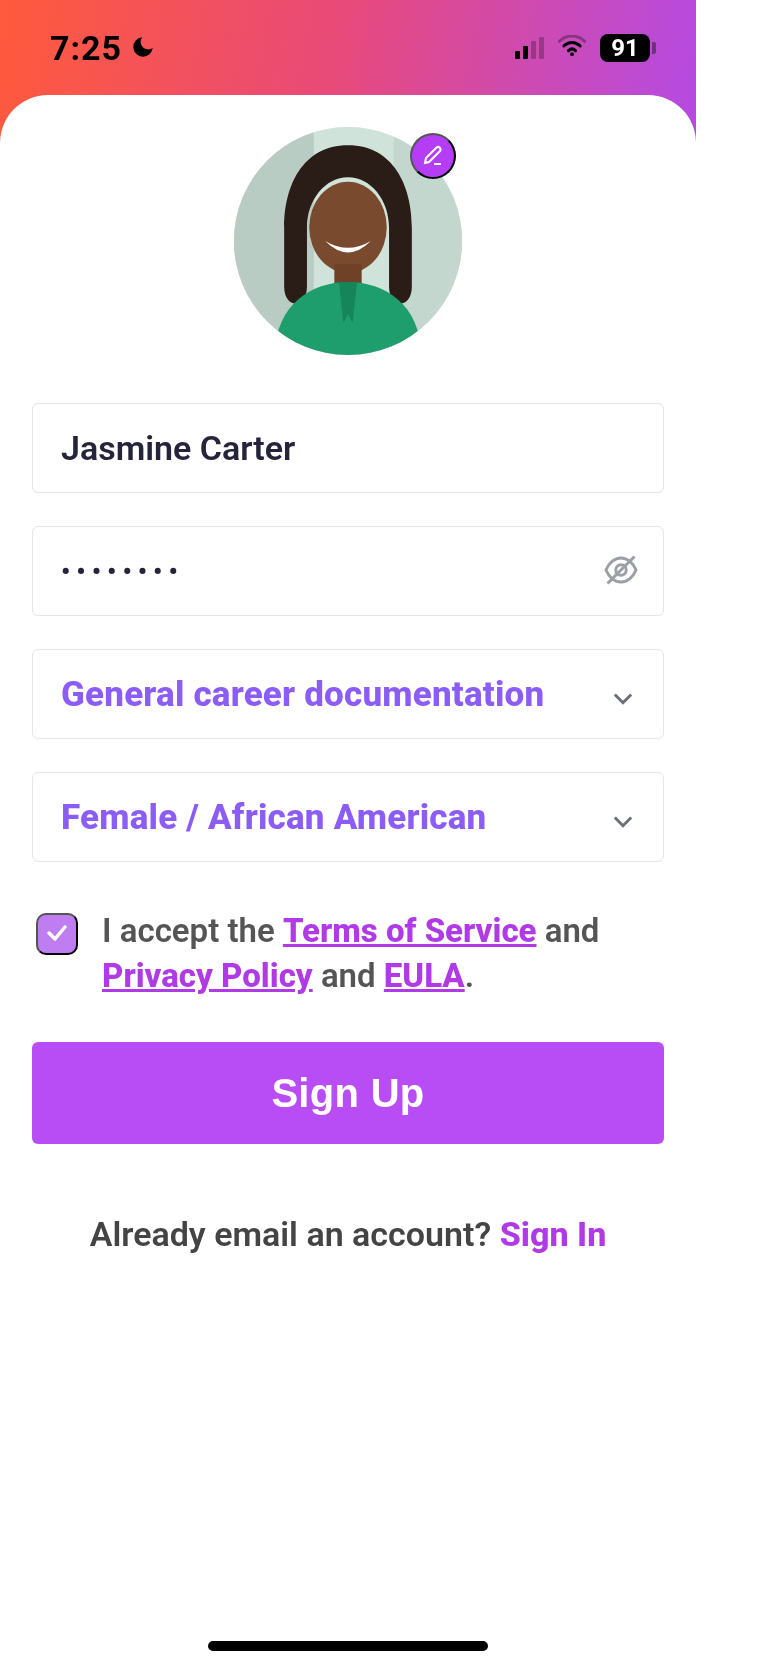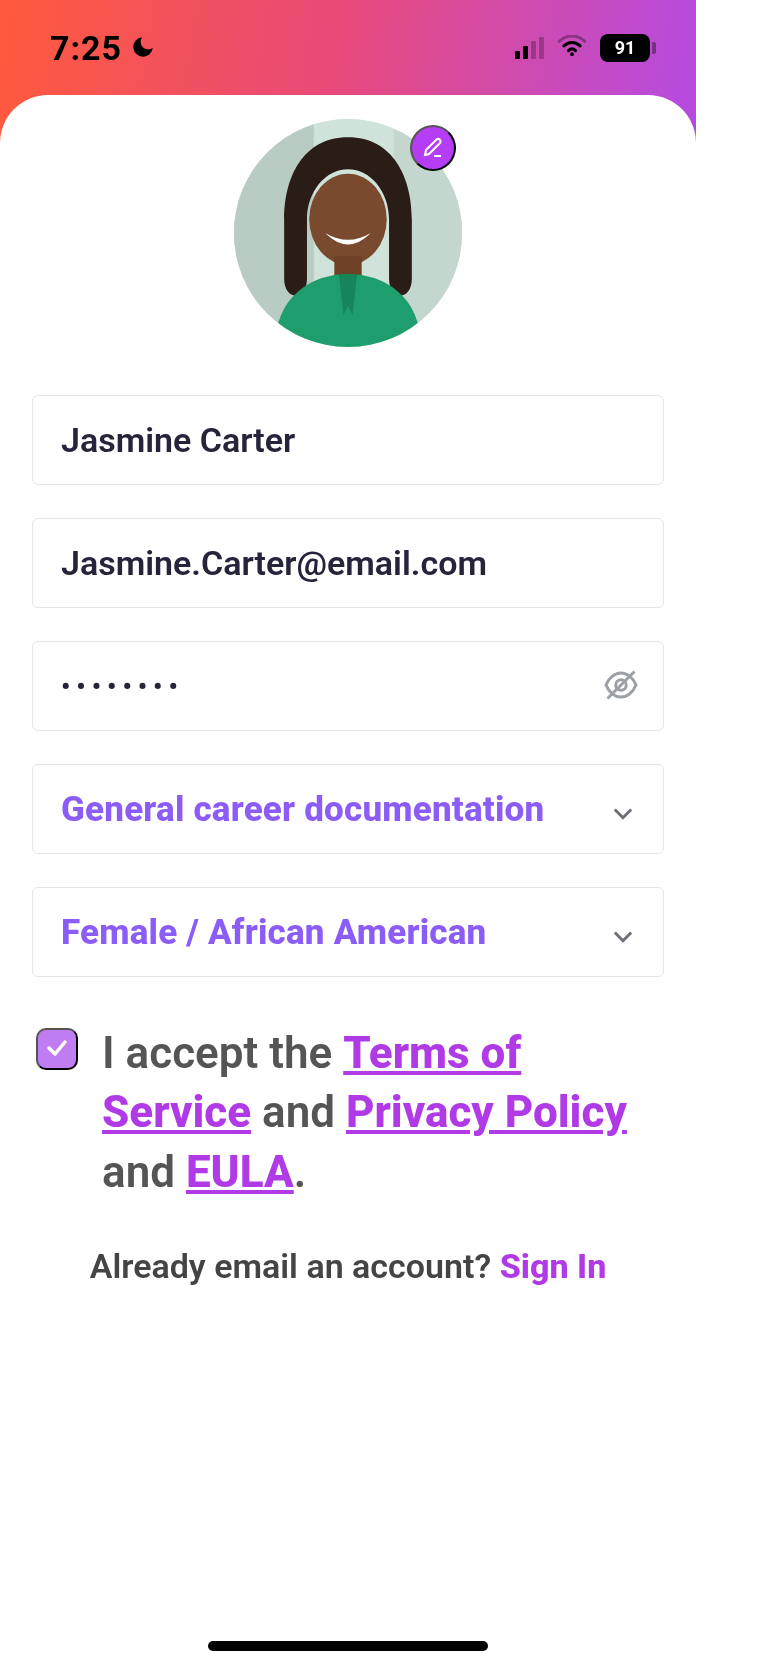--- a/index.html
+++ b/index.html
@@ -25,31 +25,31 @@
     .cell-icon span:nth-child(2){height:13px}
     .cell-icon span:nth-child(3){height:18px;background:#00000040}
     .cell-icon span:nth-child(4){height:22px;background:#00000040}
     .wifi-icon { width: 28px; height: 22px; }
     .battery {
       display: flex; align-items: center; gap: 2px;
     }
     .battery-body {
       width: 50px; height: 28px; border-radius: 8px; background: #000;
       display:flex; align-items:center; justify-content:center;
-      color:#fff; font-size:18px; font-weight:700;
+      color:#fff; font-size:24px; font-weight:700;
       position:relative;
     }
     .battery-tip { width:4px; height:12px; background:#00000060; border-radius:0 2px 2px 0; }
 
     
     .card {
       position: absolute; left: 0; right: 0; top: 95px; bottom: 0;
       background: #fff;
       border-top-left-radius: 48px; border-top-right-radius: 48px;
-      padding: 24px 32px 0 32px;
+      padding: 32px 32px 0 32px;
       display: flex; flex-direction: column;
     }
     .avatar-wrap {
       align-self: center; position: relative; width: 228px; height: 228px; margin-bottom: 48px;
     }
     .avatar {
       width: 228px; height: 228px; border-radius: 50%; overflow: hidden;
       background: radial-gradient(circle at 50% 30%, #dfeee6 0 40%, #c7d9d0 100%);
       position: relative;
     }
@@ -94,21 +94,21 @@
       display:flex; align-items:flex-start; gap:24px;
       padding: 14px 0 0 4px; margin-bottom: 44px;
     }
     .checkbox {
       width:42px; height:42px; border-radius:10px; background:#c07df2;
       display:flex; align-items:center; justify-content:center; flex:0 0 42px;
       margin-top: 4px;
     }
     .checkbox svg{width:24px;height:24px;stroke:#fff;fill:none;stroke-width:3.5;stroke-linecap:round;stroke-linejoin:round;}
     .terms-text {
-      font-size: 44px; color:#555; font-weight:600; line-height:1.35;
+      font-size: 33px; color:#555; font-weight:600; line-height:1.35;
     }
     .terms-text a { color:#b03be6; text-decoration: underline; font-weight:800; }
 
     .signup-btn {
       height: 102px; border:none; border-radius:6px; background:#b94df5;
       color:#fff; font-size:40px; font-weight:800; letter-spacing:.3px;
       cursor:pointer; margin-bottom: 70px;
     }
 
     .footer-row {
@@ -187,23 +187,20 @@
               <path d="M13 21 L20 21"></path>
             </svg>
         </span>
       </button>
     </div>
 
     <div class="field text-value">
       <input type="text" value="Jasmine Carter" style="">
     </div>
 
-    <div class="field text-value">
-      <input type="email" value="Jasmine.Carter@email.com" style="">
-    </div>
 
     <div class="field">
       <span class="dots">••••••••</span>
       <button class="eye-btn">
         <span>
           <svg viewBox="0 0 24 24">
             <path d="M2 12 C4 7 8 4 12 4 C16 4 20 7 22 12 C20 17 16 20 12 20 C8 20 4 17 2 12 Z"></path>
             <circle cx="12" cy="12" r="3.5"></circle>
             <line x1="3" y1="21" x2="21" y2="3"></line>
           </svg>
@@ -236,20 +233,21 @@
           <svg viewBox="0 0 24 24">
               <polyline points="4 12 10 18 20 6"></polyline>
             </svg>
         </span>
       </button>
       <div class="terms-text">
         <span>I accept the </span><a href="#">Terms of Service</a><span> and </span><a href="#">Privacy Policy</a><span> and </span><a href="#">EULA</a><span>.</span>
       </div>
     </div>
 
+    <button class="signup-btn">Sign Up</button>
 
     <div class="footer-row">
       <span>Already email an account? </span><a href="#">Sign In</a>
     </div>
 
   </div>
 
   <div class="home-indicator"></div>
 </div>
 

